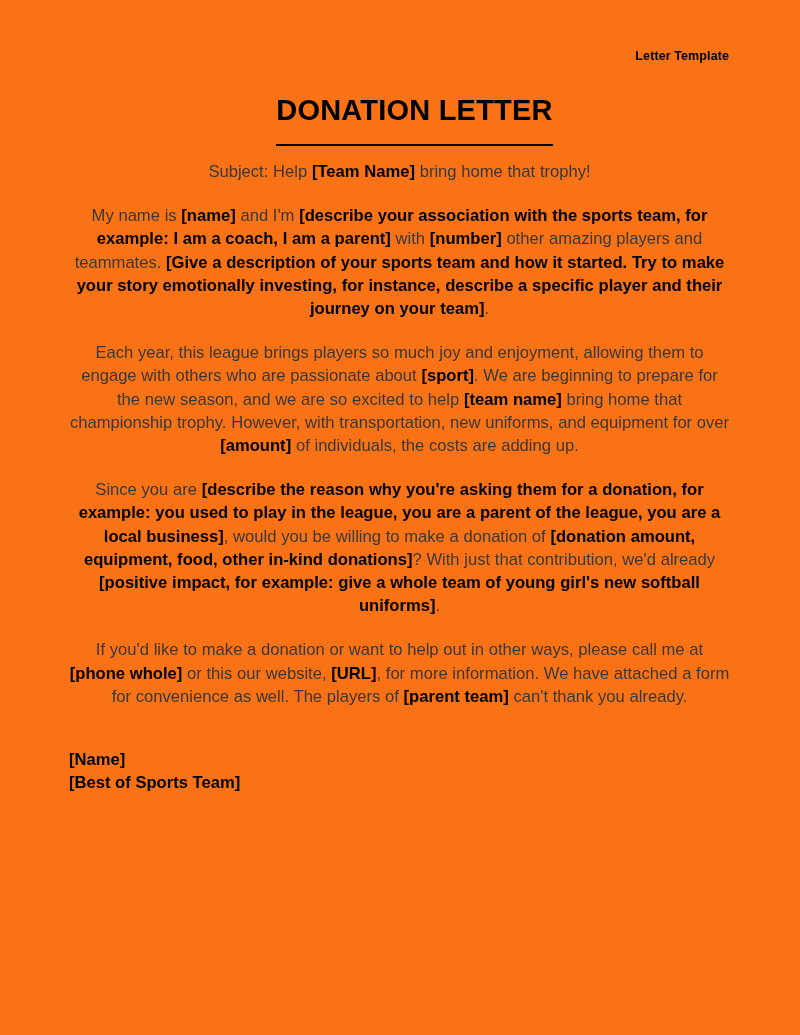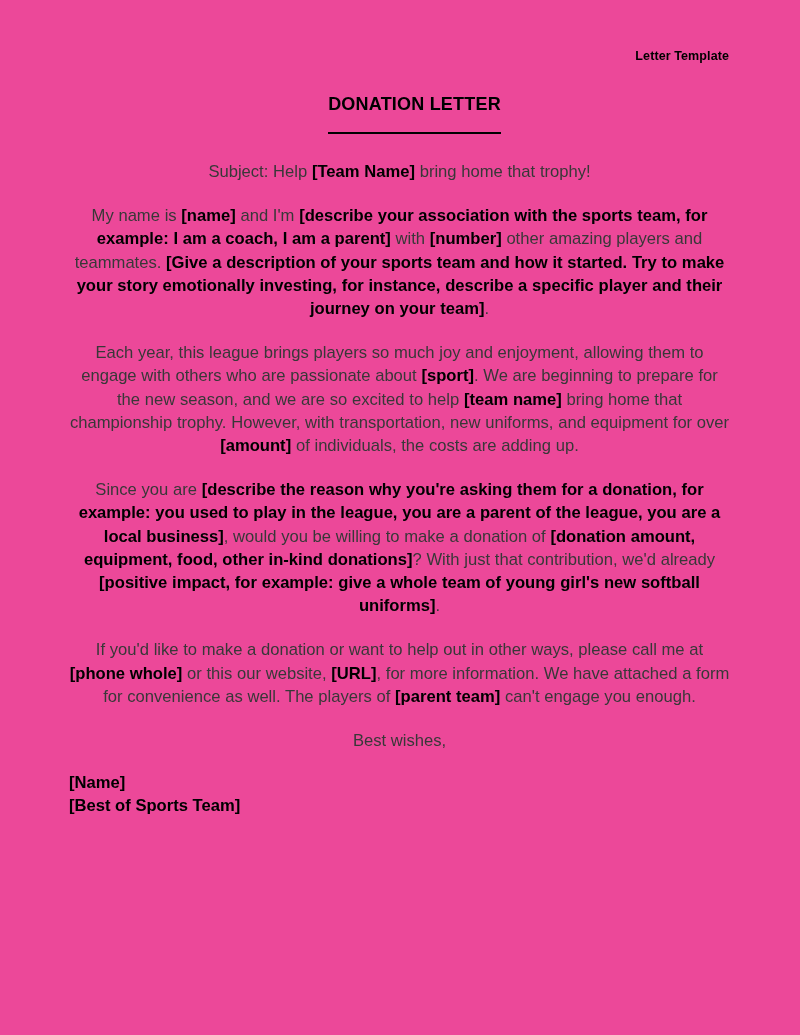--- a/index.html
+++ b/index.html
@@ -10,21 +10,21 @@
   body {
     width: 800px;
     height: 1035px;
     position: relative;
     font-family: "Liberation Sans", sans-serif;
     -webkit-font-smoothing: antialiased;
   }
   .page {
     position: absolute;
     inset: 0;
-    background: #ec4899;
+    background: #f97316;
     overflow: hidden;
     text-decoration: underline;
   }
   .header-bar {
     position: absolute;
     top: 46px;
     left: 69px;
     width: 660px;
     text-align: right;
   }
@@ -36,21 +36,21 @@
   }
   .doc-title-wrap {
     position: absolute;
     top: 94px;
     left: 69px;
     width: 660px;
     text-align: center;
   }
   .doc-title {
     display: inline-block;
-    font-size: 18px;
+    font-size: 29px;
     font-weight: bold;
     color: #000000;
     letter-spacing: 0.2px;
     border-bottom: 2.2px solid #000000;
     padding-bottom: 18px;
     line-height: 1.12;
     margin-left: 31px;
   }
   .body-area {
     position: absolute;
@@ -99,23 +99,22 @@
 
     <p class="para"><span>Subject: Help </span><b>[Team Name]</b><span> bring home that trophy!</span></p>
 
 
     <p class="para"><span>My name is </span><b>[name]</b><span> and I'm </span><b>[describe your association with the sports team, for example: I am a coach, I am a parent]</b><span> with </span><b>[number]</b><span> other amazing players and teammates. </span><b>[Give a description of your sports team and how it started. Try to make your story emotionally investing, for instance, describe a specific player and their journey on your team]</b><span>.</span></p>
 
     <p class="para"><span>Each year, this league brings players so much joy and enjoyment, allowing them to engage with others who are passionate about </span><b>[sport]</b><span>. We are beginning to prepare for the new season, and we are so excited to help </span><b>[team name]</b><span> bring home that championship trophy. However, with transportation, new uniforms, and equipment for over </span><b>[amount]</b><span> of individuals, the costs are adding up.</span></p>
 
     <p class="para"><span>Since you are </span><b>[describe the reason why you're asking them for a donation, for example: you used to play in the league, you are a parent of the league, you are a local business]</b><span>, would you be willing to make a donation of </span><b>[donation amount, equipment, food, other in-kind donations]</b><span>? With just that contribution, we'd already </span><b>[positive impact, for example: give a whole team of young girl's new softball uniforms]</b><span>.</span></p>
 
-    <p class="para"><span>If you'd like to make a donation or want to help out in other ways, please call me at </span><b>[phone whole]</b><span> or this our website, </span><b>[URL]</b><span>, for more information. We have attached a form for convenience as well. The players of </span><b>[parent team]</b><span> can't engage you enough.</span></p>
+    <p class="para"><span>If you'd like to make a donation or want to help out in other ways, please call me at </span><b>[phone whole]</b><span> or this our website, </span><b>[URL]</b><span>, for more information. We have attached a form for convenience as well. The players of </span><b>[parent team]</b><span> can't thank you already.</span></p>
 
-    <p class="para tight-sig">Best wishes,</p>
 
     <div class="spacer-md"></div>
 
     <p class="sig-line">[Name]</p>
     <p class="sig-line">[Best of Sports Team]</p>
 
   </div>
 
 </div>
 

